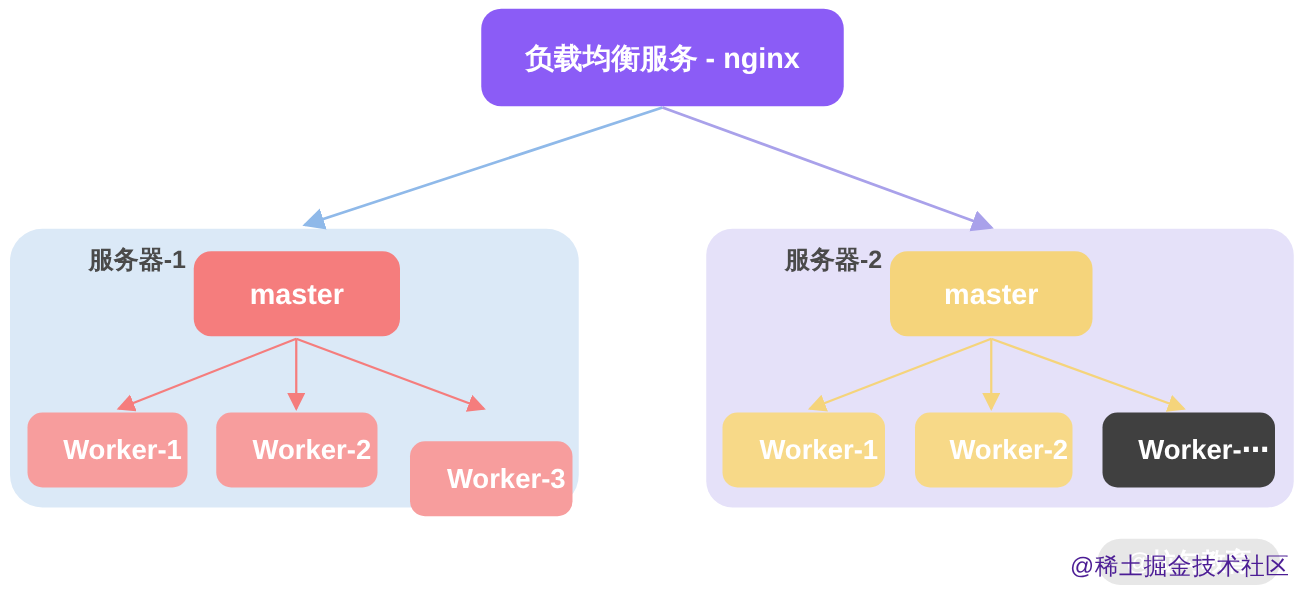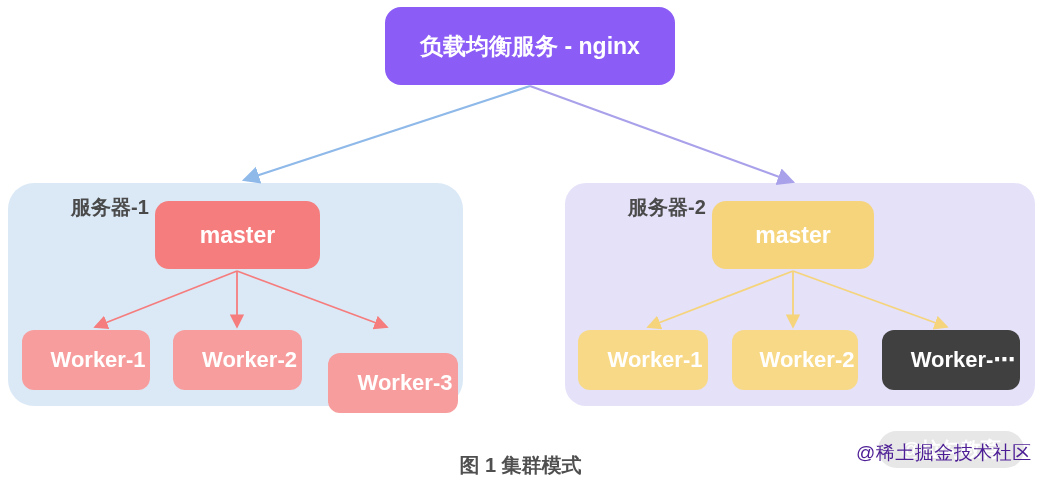--- a/index.html
+++ b/index.html
@@ -119,18 +119,17 @@
   </div>
 
   <div class="cluster cluster-2" style="background-color: rgb(229, 225, 249); border-radius: 21px;">
     <div class="cluster-label">服务器-2</div>
     <div class="node master-node" style="background-color: rgb(245, 212, 123);">master</div>
     <div class="node worker-node c2-w0" style="background-color: rgb(247, 217, 136);">Worker-1</div>
     <div class="node worker-node c2-w1" style="background-color: rgb(247, 217, 136);">Worker-2</div>
     <div class="node worker-node c2-w2" style="background-color: #404040;">Worker-⋯</div>
   </div>
 
-  <div class="caption">图 1 集群模式</div>
 
   <div class="watermark-badge">@拉勾教育</div>
   <div class="watermark-credit">@稀土掘金技术社区</div>
 
 </div>
 
 </body></html>

